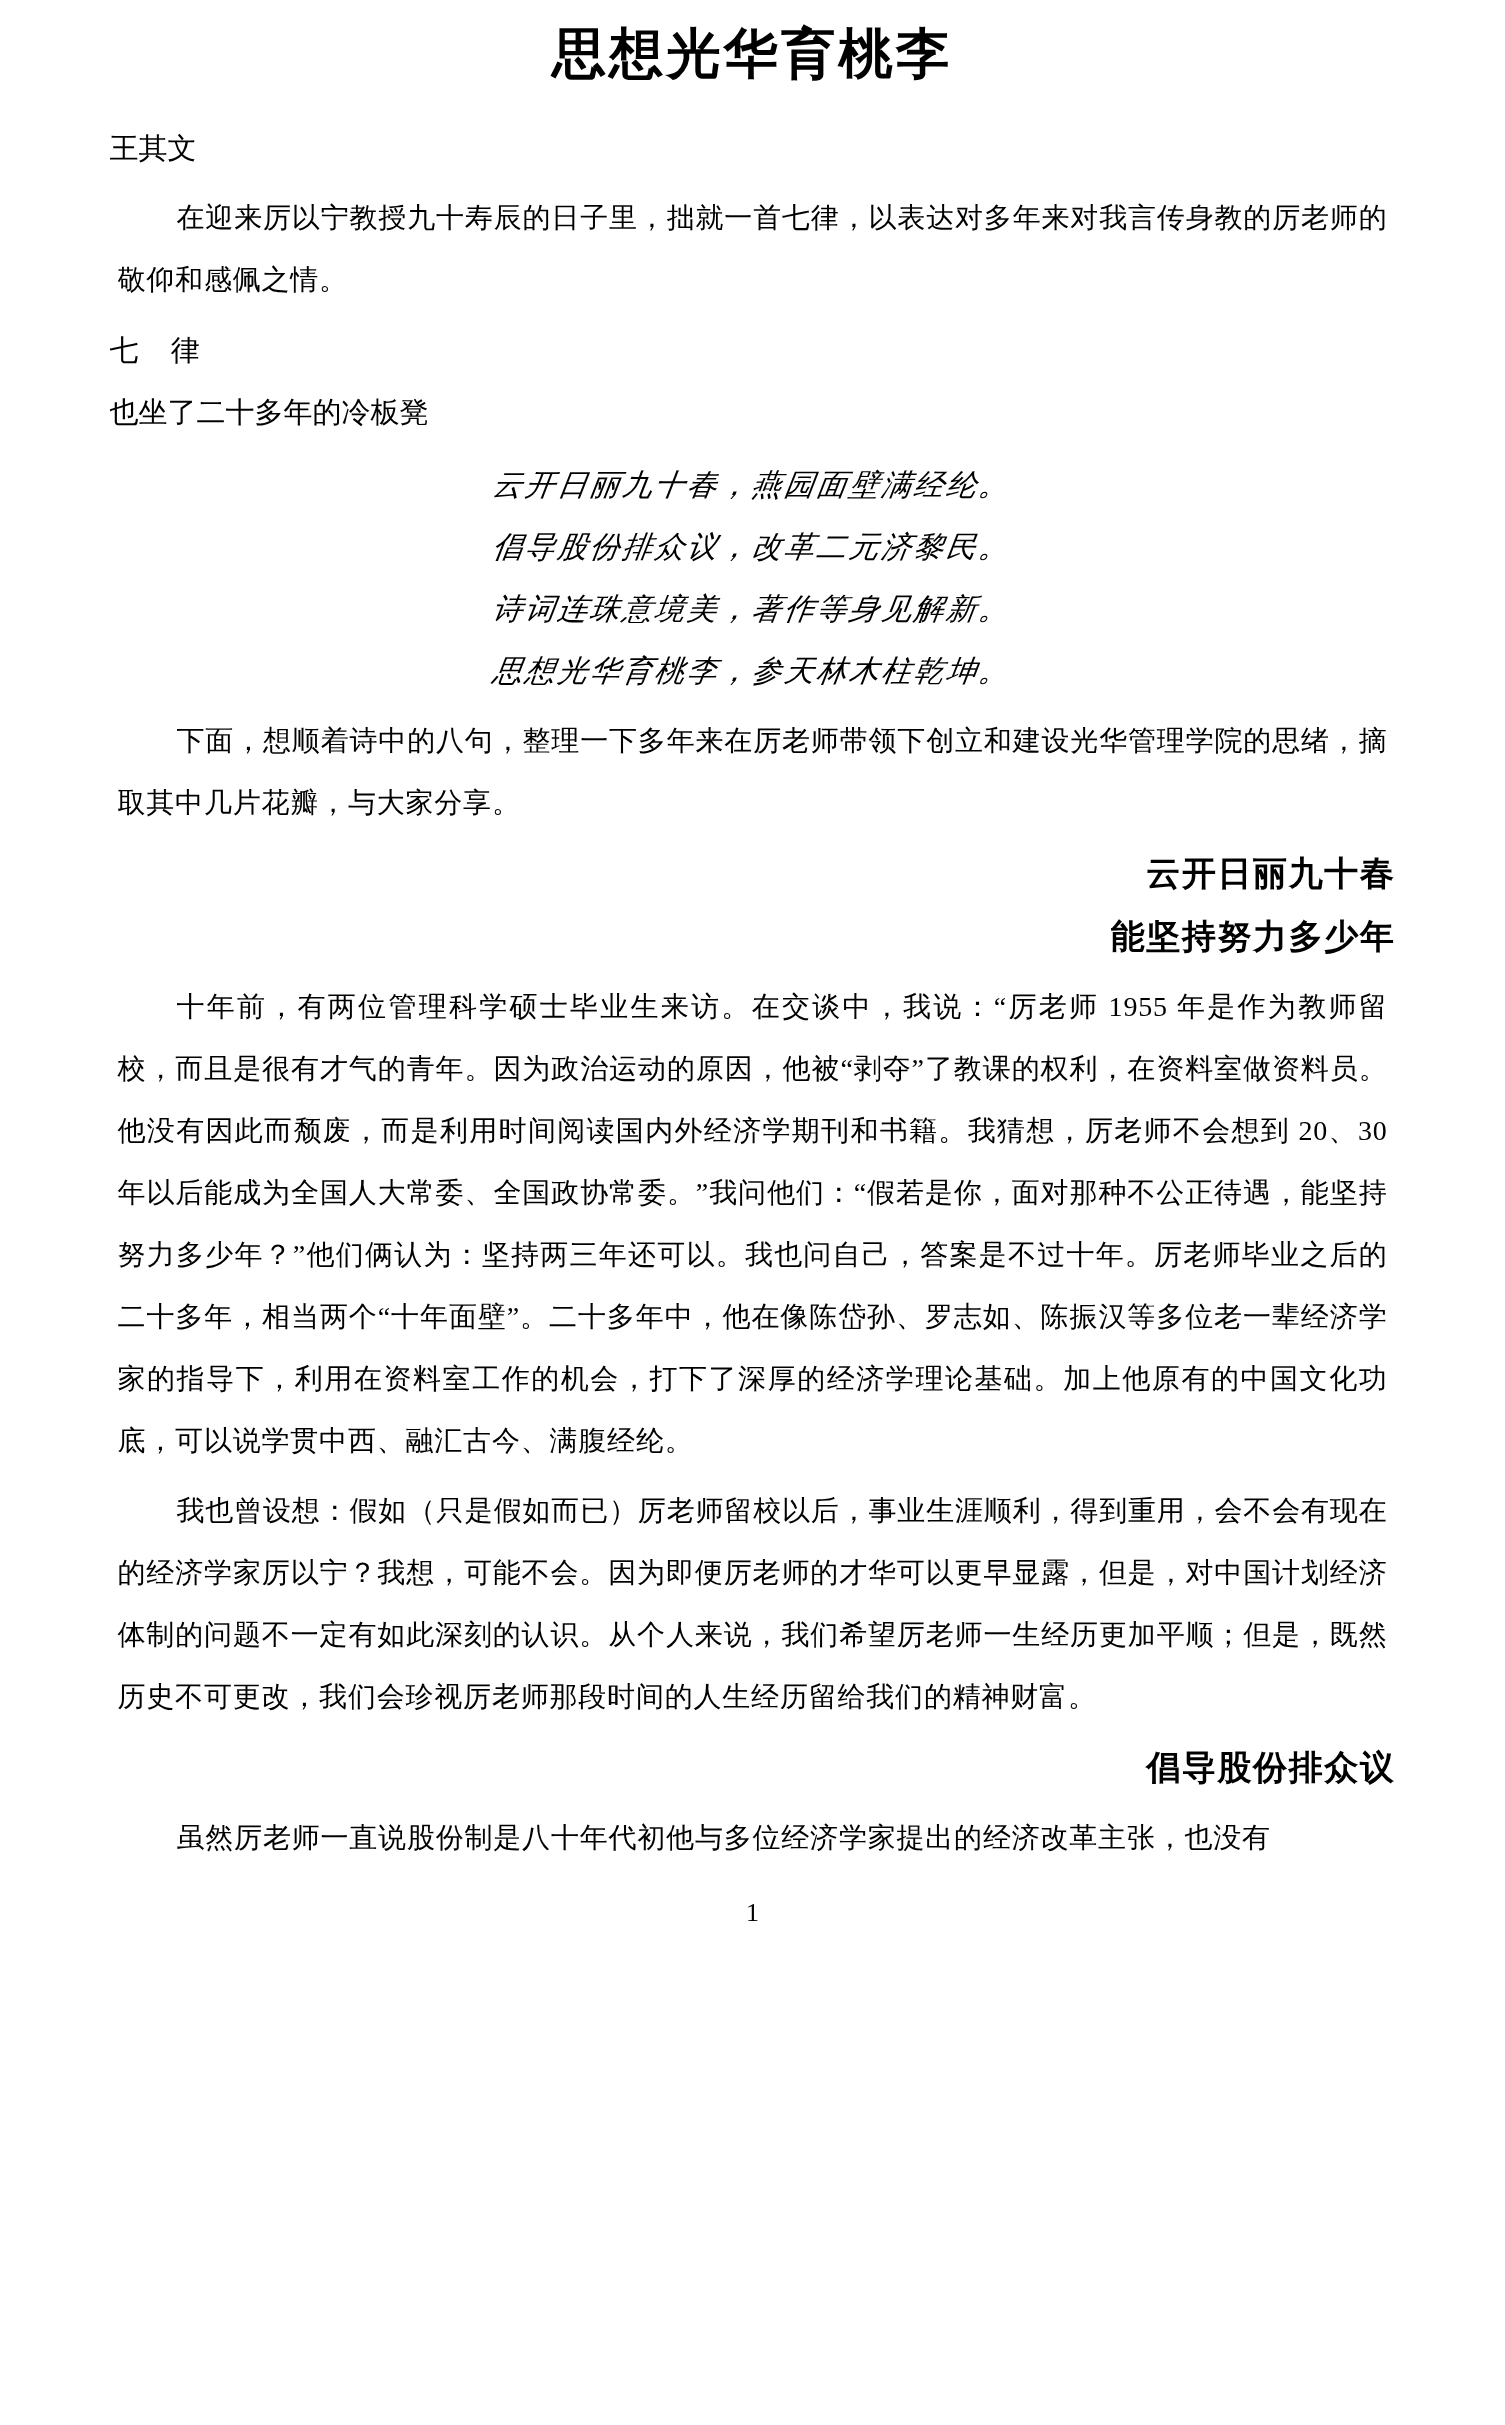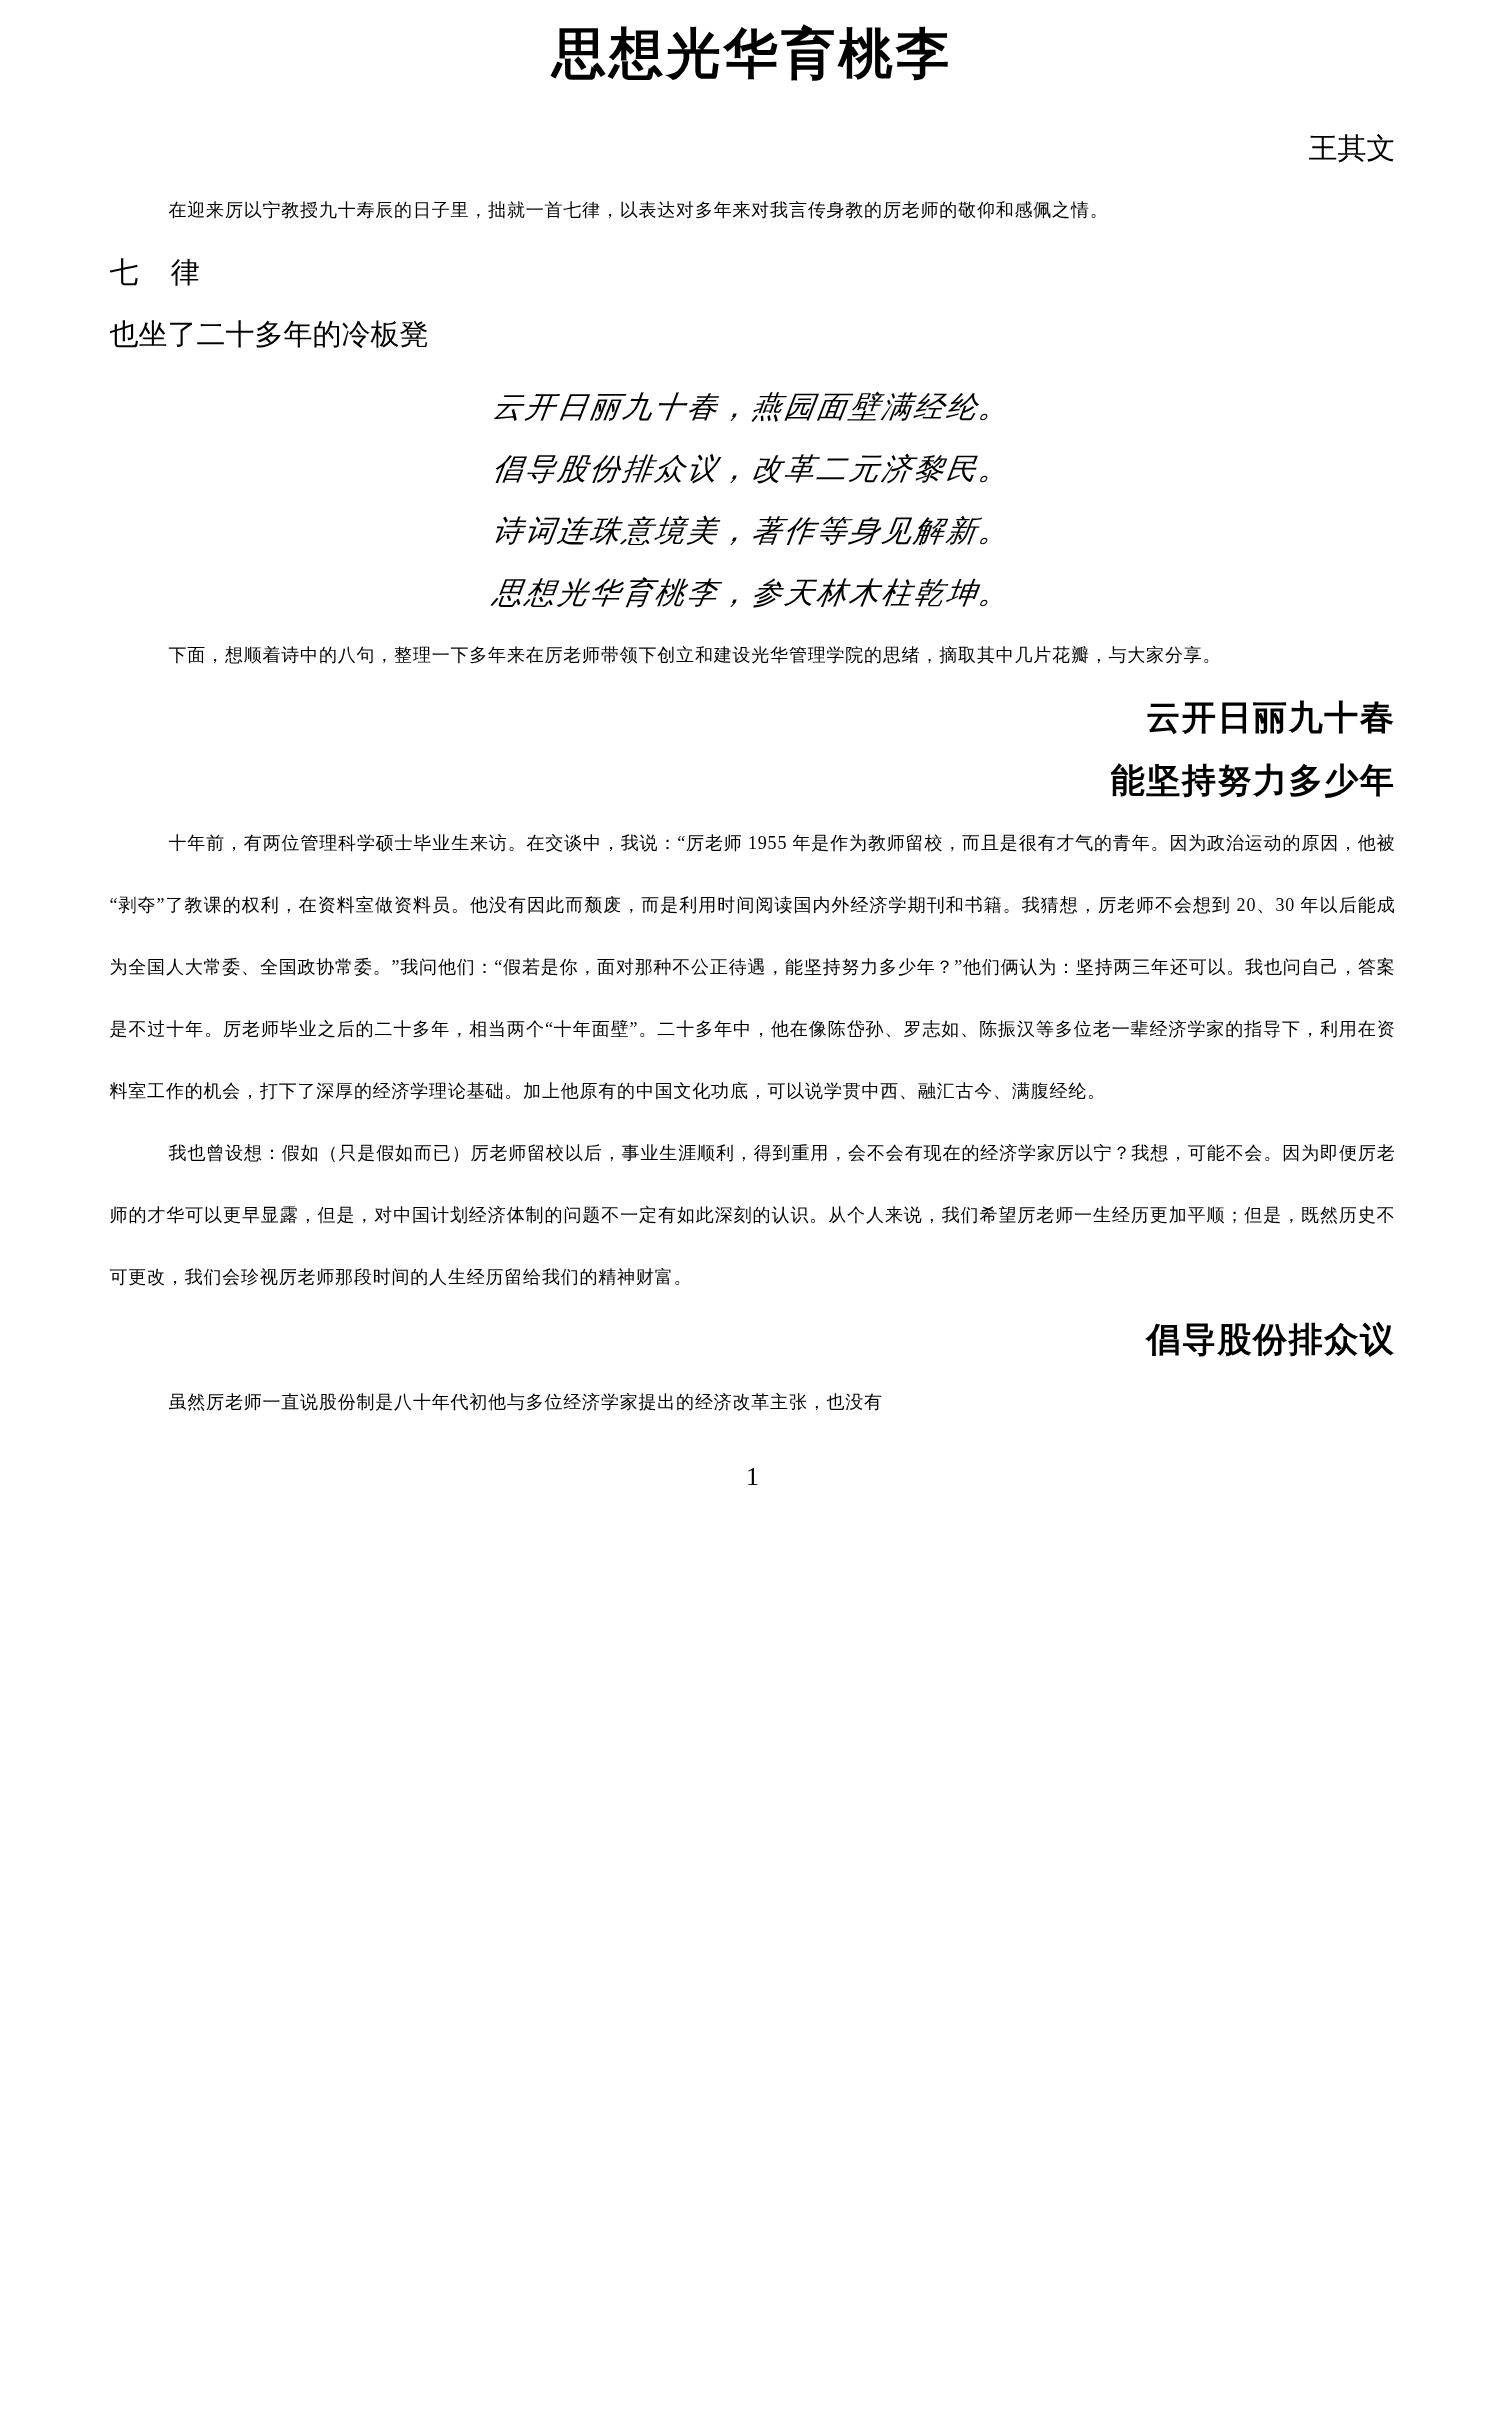--- a/index.html
+++ b/index.html
@@ -18,28 +18,28 @@
   .doc-title {
     margin: 14.7px 0 0 0;
     text-align: center;
     font-size: 54px;
     line-height: 78px;
     font-weight: bold;
     letter-spacing: 3.3px;
   }
   .author {
     margin-top: 24.4px;
-    text-align: right;
+    text-align: left;
     font-size: 29px;
     line-height: 62px;
     font-weight: normal;
   }
   p.body-para {
-    margin: 0;
-    font-size: 18px;
+    margin: 8px;
+    font-size: 28px;
     line-height: 62px;
     text-align: justify;
     text-indent: 59px;
     letter-spacing: 0.8px;
   }
   .center-line {
     text-align: left;
     font-size: 29px;
     line-height: 62px;
   }

